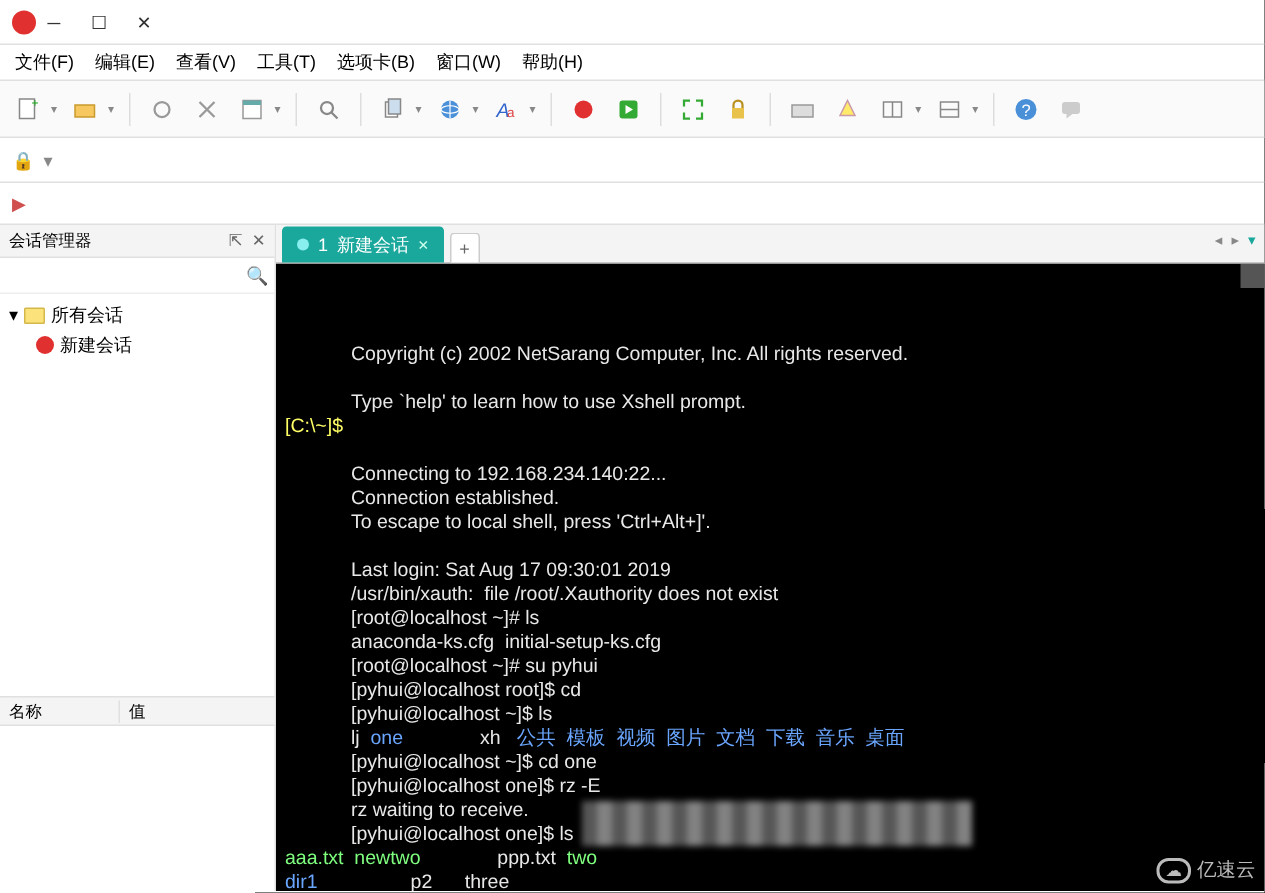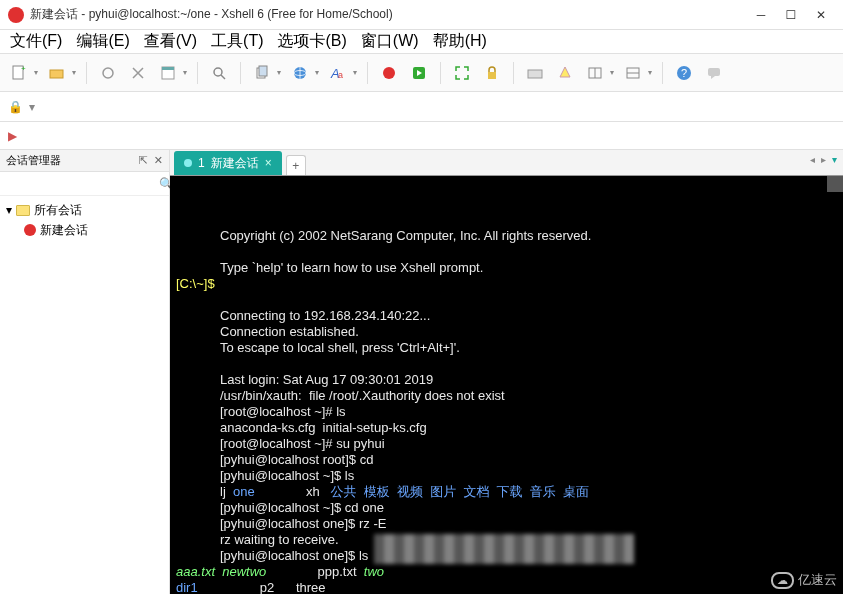--- a/index.html
+++ b/index.html
@@ -2,34 +2,34 @@
 <html><head>
 <meta charset="utf-8">
 <style>
 * { margin:0; padding:0; box-sizing:border-box; font-family:"Microsoft YaHei","Segoe UI",Tahoma,sans-serif; }
 body { width:843px; height:595px; background:#fff; font-size:12px; color:#000; overflow:hidden; position:relative; }
 .titlebar { height:30px; display:flex; align-items:center; padding:0 8px; border-bottom:1px solid #e0e0e0; }
 .titlebar .icon-app { width:16px; height:16px; background:#e03030; border-radius:50%; margin-right:6px; position:relative; }
 .titlebar .title { flex:1; font-size:12px; color:#333; }
 .winbtns { display:flex; gap:18px; align-items:center; padding-right:8px; }
 .winbtn { width:12px; height:12px; display:flex; align-items:center; justify-content:center; color:#333; cursor:pointer; }
-.menubar { height:24px; display:flex; align-items:center; gap:14px; padding:0 10px; border-bottom:1px solid #e0e0e0; font-size:16px; }
+.menubar { height:24px; display:flex; align-items:center; gap:14px; padding:0 10px; border-bottom:1px solid #e0e0e0; font-size:12px; }
 .menubar span { cursor:pointer; }
 .toolbar { height:38px; display:flex; align-items:center; gap:8px; padding:0 8px; border-bottom:1px solid #e0e0e0; background:#fafafa; }
 .tb-btn { width:22px; height:22px; display:flex; align-items:center; justify-content:center; cursor:pointer; border-radius:2px; }
 .tb-sep { width:1px; height:22px; background:#ddd; margin:0 2px; }
 .tb-arrow { font-size:8px; color:#888; margin-left:-4px; }
 .addrbar { height:30px; display:flex; align-items:center; padding:0 8px; gap:6px; border-bottom:1px solid #e0e0e0; }
 .addr-lock { color:#aaa; }
 .addr-input { flex:1; border:none; outline:none; font-size:12px; color:#999; background:transparent; }
 .addr-drop { color:#888; cursor:pointer; }
 .hintbar { height:28px; display:flex; align-items:center; padding:0 8px; gap:4px; border-bottom:1px solid #e0e0e0; font-size:12px; color:#aaa; }
 .hint-flag { color:#d05050; }
 .main { display:flex; height:444px; }
-.sidebar { width:170px; border-right:1px solid #e0e0e0; display:flex; flex-direction:column; }
+.sidebar { width:184px; border-right:1px solid #e0e0e0; display:flex; flex-direction:column; }
 .side-hdr { height:22px; display:flex; align-items:center; justify-content:space-between; padding:0 6px; background:#f4f4f4; border-bottom:1px solid #e0e0e0; font-size:11px; }
 .side-hdr-icons { display:flex; gap:6px; color:#666; }
 .side-search { height:24px; border-bottom:1px solid #eee; display:flex; align-items:center; padding:0 4px; }
 .side-search input { flex:1; border:none; outline:none; font-size:12px; }
 .side-search .sicon { color:#888; }
 .tree { flex:1; padding:4px 2px; overflow:auto; font-size:12px; }
 .tree-row { height:20px; display:flex; align-items:center; gap:4px; padding-left:4px; cursor:pointer; }
 .tree-row.child { padding-left:22px; }
 .folder-icon { width:14px; height:11px; background:#fce27a; border:1px solid #d4b84a; border-radius:1px; }
 .xshell-icon { width:12px; height:12px; background:#e03030; border-radius:50%; }
@@ -38,35 +38,34 @@
 .prop-col:first-child { width:80px; border-right:1px solid #e0e0e0; }
 .prop-body { flex:0 0 110px; }
 .term-area { flex:1; display:flex; flex-direction:column; position:relative; }
 .tabbar { height:26px; display:flex; align-items:flex-end; background:#f4f4f4; border-bottom:1px solid #999; padding-left:4px; position:relative; }
 .tab { height:24px; display:flex; align-items:center; gap:6px; padding:0 10px; background:#1aa89c; color:#fff; border-top-left-radius:3px; border-top-right-radius:3px; font-size:12px; cursor:pointer; }
 .tab .dot { width:8px; height:8px; background:#8ee; border-radius:50%; }
 .tab-close { color:#cfe; cursor:pointer; }
 .tab-add { width:20px; height:20px; display:flex; align-items:center; justify-content:center; margin-left:4px; border:1px solid #ccc; border-bottom:none; background:#fff; cursor:pointer; color:#666; border-top-left-radius:3px; border-top-right-radius:3px;}
 .tab-nav { position:absolute; right:6px; top:4px; display:flex; gap:6px; color:#888; font-size:10px; }
 .terminal { flex:1; background:#000; color:#ccc; font-family:Consolas,"Courier New",monospace; font-size:13px; line-height:16px; padding:4px 6px; overflow:hidden; position:relative; white-space:pre; }
-.terminal .g { color:#7fff7f;font-style:italic; }
+.terminal .g { color:#7fff7f; }
 .terminal .y { color:#ffff66; }
 .terminal .w { color:#e8e8e8;margin-left:44px; }
 .terminal .b { color:#6aa6ff; }
 .blur { display:inline-block; width:260px; height:30px; position:absolute; top:358px; left:204px; background:repeating-linear-gradient(90deg,#666 0 10px,#999 10px 20px); filter:blur(2px); opacity:.85; }
 .watermark { position:absolute; right:6px; bottom:6px; display:flex; align-items:center; gap:4px; color:#bbb; font-size:13px; font-family:sans-serif; }
 .watermark .cl { border:2px solid #bbb; border-radius:8px; padding:0 4px; font-size:11px; }
 .scroll-ind { position:absolute; right:0; top:0; width:16px; height:16px; background:#555; }
 </style>
 </head>
 <body>
 
 <div class="titlebar">
   <div class="icon-app"></div>
-  <div class="title">新建会话 - pyhui@localhost:~/one - Xshell 6 (Free for Home/School)</div>
   <div class="winbtns">
     <div class="winbtn">─</div>
     <div class="winbtn">☐</div>
     <div class="winbtn">✕</div>
   </div>
 </div>
 
 <div class="menubar">
   <span>文件(F)</span>
   <span>编辑(E)</span>
@@ -230,20 +229,24 @@
       <div class="tree-row">
         <span>▾</span>
         <span class="folder-icon"></span>
         <span>所有会话</span>
       </div>
       <div class="tree-row child">
         <span class="xshell-icon"></span>
         <span>新建会话</span>
       </div>
     </div>
+    <div class="prop-hdr">
+      <div class="prop-col">名称</div>
+      <div class="prop-col">值</div>
+    </div>
     <div class="prop-body"></div>
   </div>
 
   <div class="term-area">
     <div class="tabbar">
       <div class="tab">
         <span class="dot"></span>
         <span>1</span>
         <span>新建会话</span>
         <span class="tab-close">×</span>

